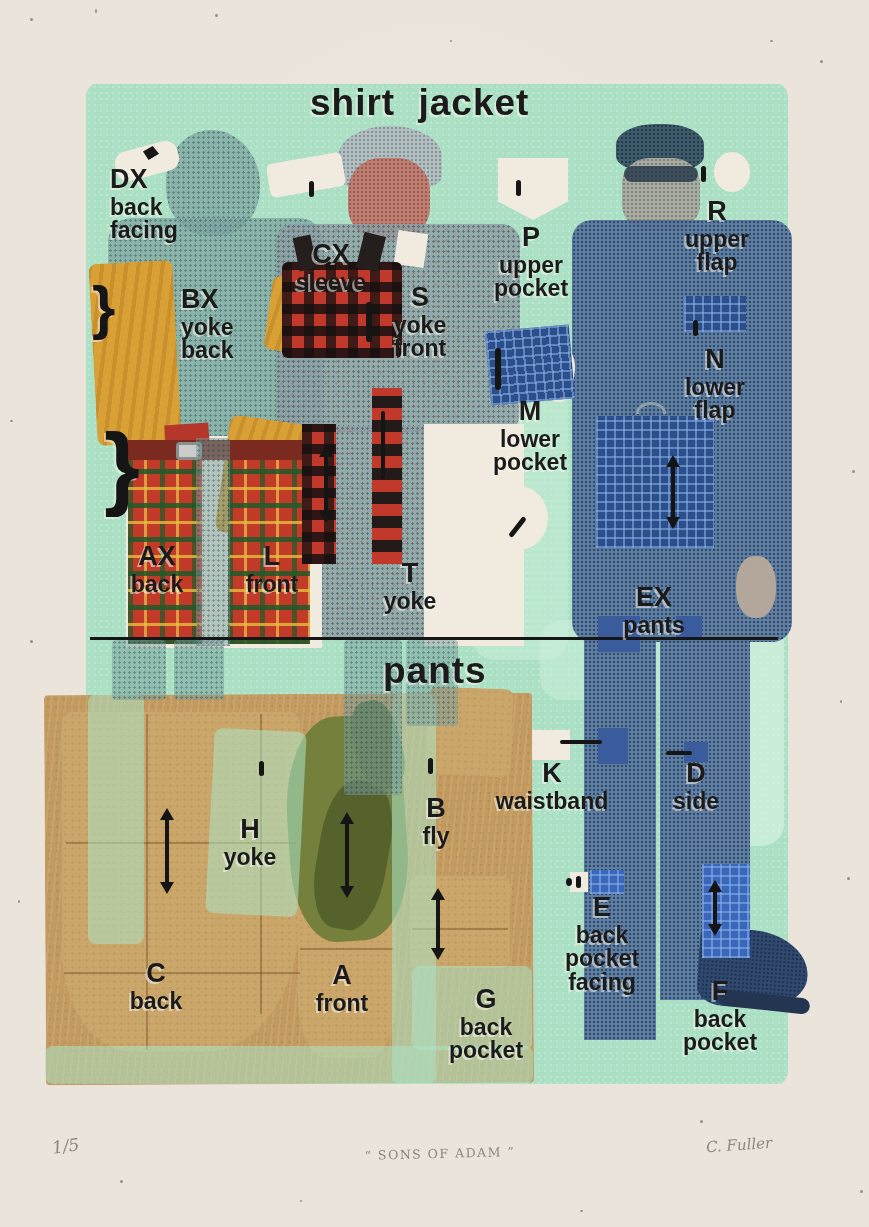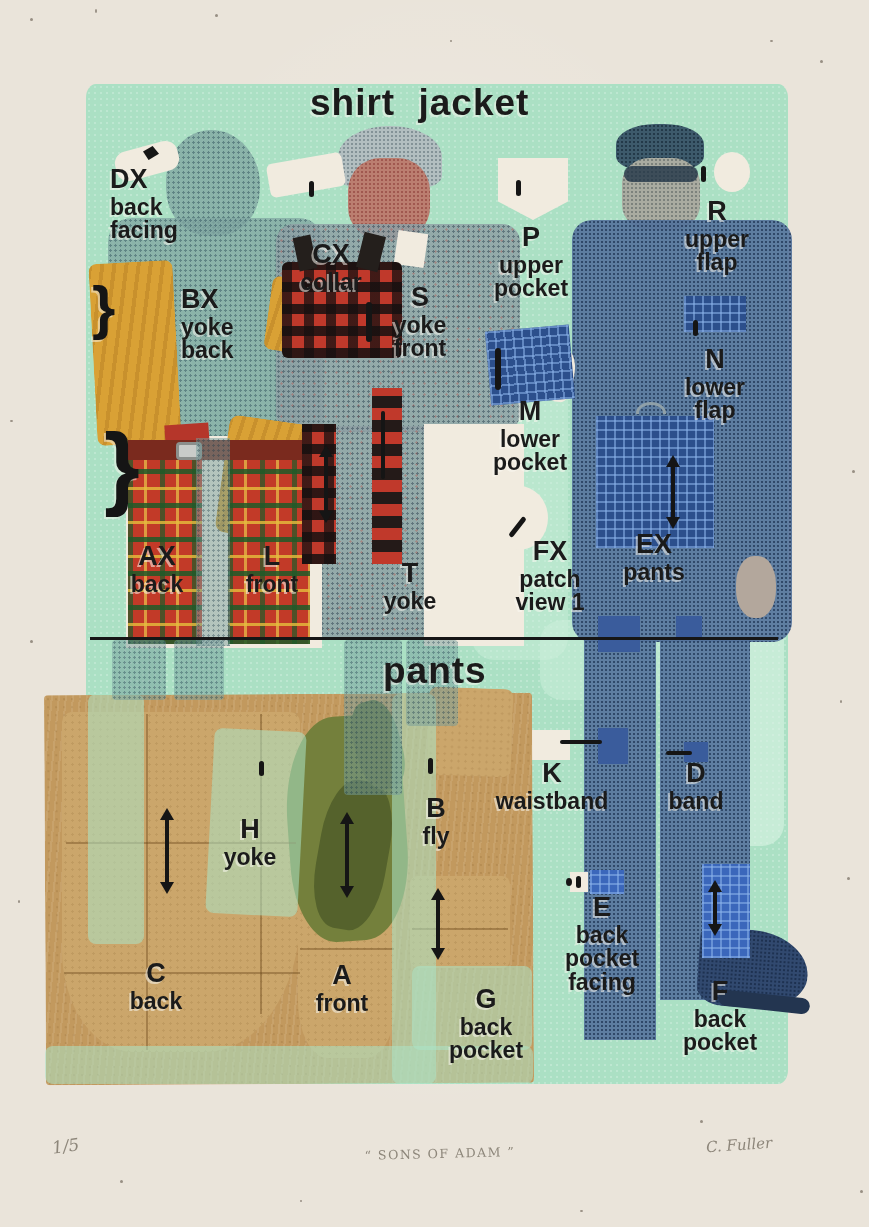--- a/index.html
+++ b/index.html
@@ -194,21 +194,21 @@
   <div class="abs title inktext" style="left:383px;top:650px;">pants</div>
   <div class="abs title inktext" style="left:310px;top:82px;">shirt jacket</div>
 
   <div class="abs plabel la-left" style="left:110px;top:166px;width:110px;">
     <div class="pcode inktext">DX</div>
     <div class="pname inktext">back
 facing</div>
   </div>
   <div class="abs plabel" style="left:288px;top:210px;width:86px;margin-top:31px;">
     <div class="pcode inktext">CX</div>
-    <div class="pname inktext">collar</div>
+    <div class="pname inktext">sleeve</div>
   </div>
   <div class="abs plabel" style="left:489px;top:224px;width:84px;">
     <div class="pcode inktext">P</div>
     <div class="pname inktext">upper
 pocket</div>
   </div>
   <div class="abs plabel" style="left:678px;top:198px;width:78px;">
     <div class="pcode inktext">R</div>
     <div class="pname inktext">upper
 flap</div>
@@ -238,45 +238,40 @@
     <div class="pname inktext">back</div>
   </div>
   <div class="abs plabel" style="left:236px;top:543px;width:72px;">
     <div class="pcode inktext">L</div>
     <div class="pname inktext">front</div>
   </div>
   <div class="abs plabel" style="left:374px;top:560px;width:72px;">
     <div class="pcode inktext">T</div>
     <div class="pname inktext">yoke</div>
   </div>
-  <div class="abs plabel" style="left:502px;top:538px;width:96px;">
-    <div class="pcode inktext">FX</div>
-    <div class="pname inktext">patch
-view 1</div>
-  </div>
-  <div class="abs plabel" style="left:606px;top:531px;width:96px;">
+  <div class="abs plabel" style="left:606px;top:584px;width:96px;">
     <div class="pcode inktext">EX</div>
     <div class="pname inktext">pants</div>
   </div>
 
   <div class="abs plabel" style="left:212px;top:816px;width:76px;">
     <div class="pcode inktext">H</div>
     <div class="pname inktext">yoke</div>
   </div>
   <div class="abs plabel" style="left:408px;top:795px;width:56px;">
     <div class="pcode inktext">B</div>
     <div class="pname inktext">fly</div>
   </div>
   <div class="abs plabel" style="left:482px;top:760px;width:140px;">
     <div class="pcode inktext">K</div>
     <div class="pname inktext">waistband</div>
   </div>
   <div class="abs plabel" style="left:662px;top:760px;width:68px;">
     <div class="pcode inktext">D</div>
-    <div class="pname inktext">band</div>
+    <div class="pname inktext">side</div>
   </div>
   <div class="abs plabel" style="left:550px;top:894px;width:104px;">
     <div class="pcode inktext">E</div>
     <div class="pname inktext">back
 pocket
 facing</div>
   </div>
   <div class="abs plabel" style="left:118px;top:960px;width:76px;">
     <div class="pcode inktext">C</div>
     <div class="pname inktext">back</div>

